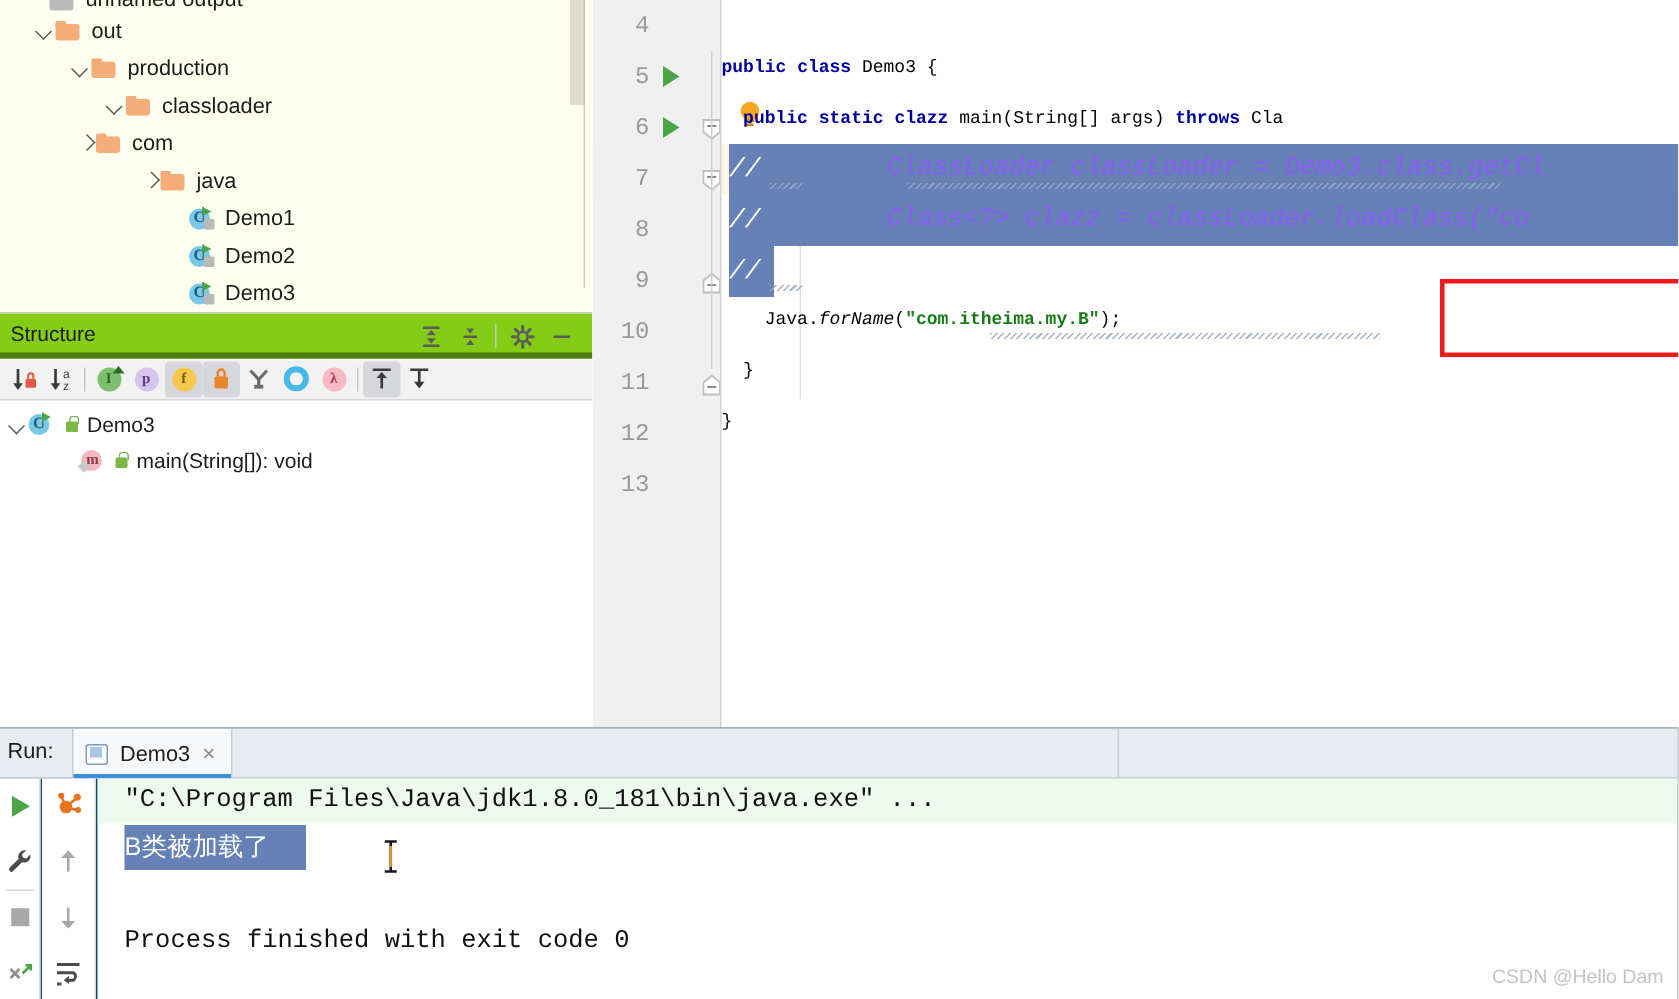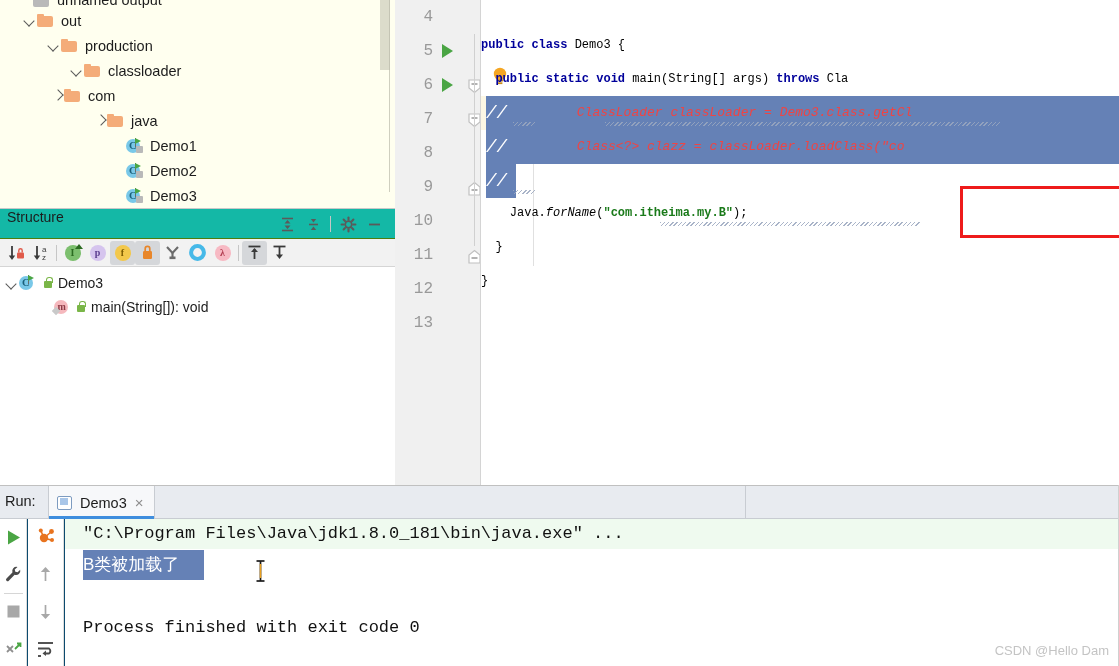--- a/index.html
+++ b/index.html
@@ -125,23 +125,23 @@
   
   #structure-panel {
     position: absolute; left: 0; top: 208px;
     width: 395px; height: 277px;
     background: #ffffff;
     border-top: 1px solid #c9c9c9;
   }
   #structure-header {
     position: relative;
     height: 30px;
-    background: #14b8a6;
-    border-bottom: 1px solid #4d7c0f;
-    display: flex; 
+    background: #84cc16;
+    border-bottom: 4px solid #4d7c0f;
+    display: flex; align-items: center;
   }
   #structure-title {
     margin-left: 7px;
     font-size: 14px; color: #1c1c1c;
   }
   #structure-header-actions {
     position: absolute; right: 8px; top: 0;
     height: 30px; display: flex; align-items: center; gap: 0px;
   }
   .hdr-btn {
@@ -270,23 +270,23 @@
     width: 724px; height: 34px;
     background: #fcf7e4;
   }
   .sel-block {
     position: absolute;
     background: #6581b6;
   }
   .sel-text {
     position: absolute;
     white-space: pre;
-    font-size: 13px; line-height: 34px;
+    font-size: 17px; line-height: 34px;
     font-family: "Liberation Mono", monospace;
-    color: #ef4444;
+    color: #8b5cf6;
     font-style: italic;
   }
   .cmt-slashes {
     position: absolute;
     white-space: pre;
     font-size: 17.5px; line-height: 34px;
     font-family: "Liberation Mono", monospace;
     color: #ffffff;
     font-style: italic;
   }
@@ -706,21 +706,21 @@
       <svg width="16" height="22" viewBox="0 0 16 22">
         <circle cx="8" cy="8" r="6.2" fill="#f5a623"></circle>
         <rect x="5" y="13.5" width="6" height="2" fill="#c98a1a"></rect>
         <rect x="5.6" y="16.3" width="4.8" height="1.8" fill="#c98a1a"></rect>
       </svg>
     </div>
 
     <div id="indent-guide"></div>
     <div id="code-layer">
         <div class="cline" style="top: 28px; left: 0px;"><span class="kw">public</span><span> </span><span class="kw">class</span><span> Demo3 {</span></div>
-        <div class="cline" style="top: 62px; left: 0px;"><span>  </span><span class="kw">public</span><span> </span><span class="kw">static</span><span> </span><span class="kw">void</span><span> main(String[] args) </span><span class="kw">throws</span><span> Cla</span></div>
+        <div class="cline" style="top: 62px; left: 0px;"><span>  </span><span class="kw">public</span><span> </span><span class="kw">static</span><span> </span><span class="kw">clazz</span><span> main(String[] args) </span><span class="kw">throws</span><span> Cla</span></div>
         <div class="cline" style="top: 196px; left: 0px;"><span>    Java.</span><span class="ital">forName</span><span>(</span><span class="str">"com.itheima.my.B"</span><span>);</span></div>
         <div class="cline" style="top: 230px; left: 0px;"><span>  }</span></div>
         <div class="cline" style="top: 264px; left: 0px;"><span>}</span></div>
       </div>
     <div id="selection-layer">
         <div class="sel-block" style="left: 91px; top: 96px; width: 633px; height: 34px;"></div>
         <div class="cmt-slashes" style="left: 91px; top: 96px;">//</div>
         <div class="sel-text" style="left: 135px; top: 96px;">      ClassLoader classLoader = Demo3.class.getCl</div>
         <div class="sel-block" style="left: 91px; top: 130px; width: 633px; height: 34px;"></div>
         <div class="cmt-slashes" style="left: 91px; top: 130px;">//</div>

